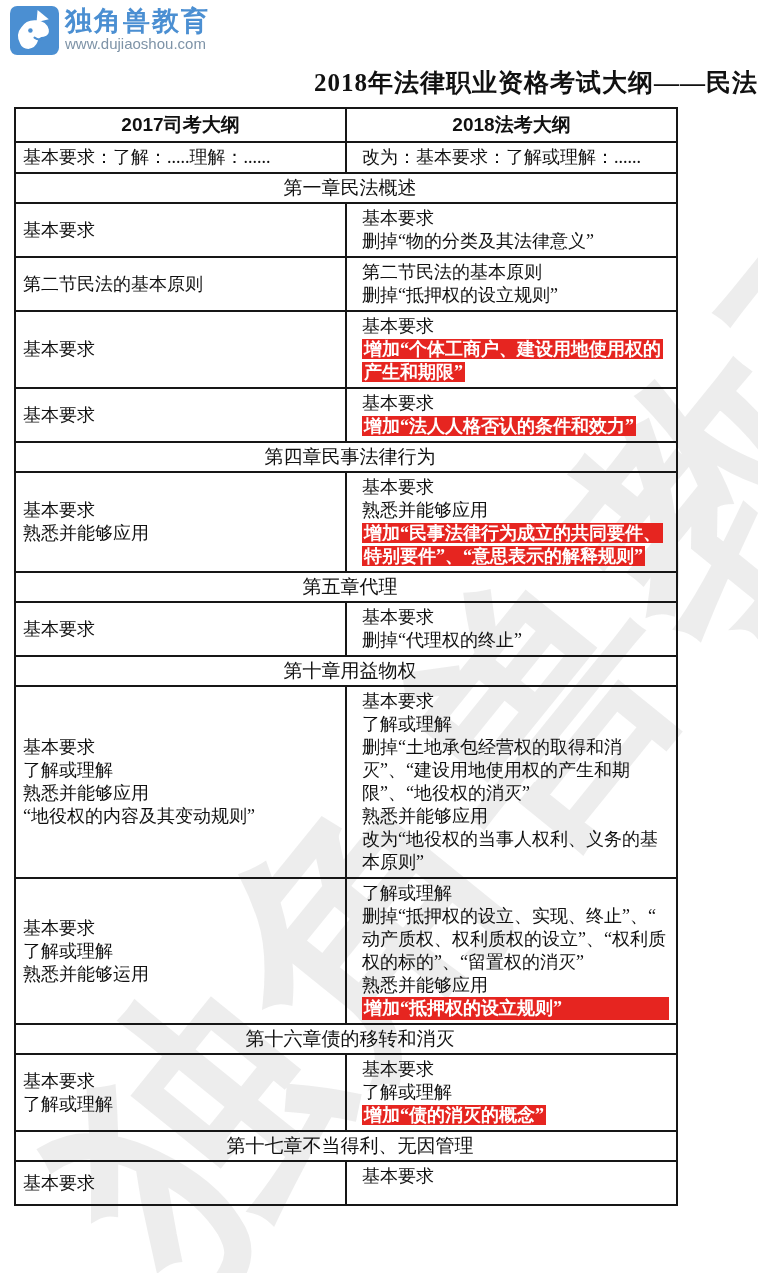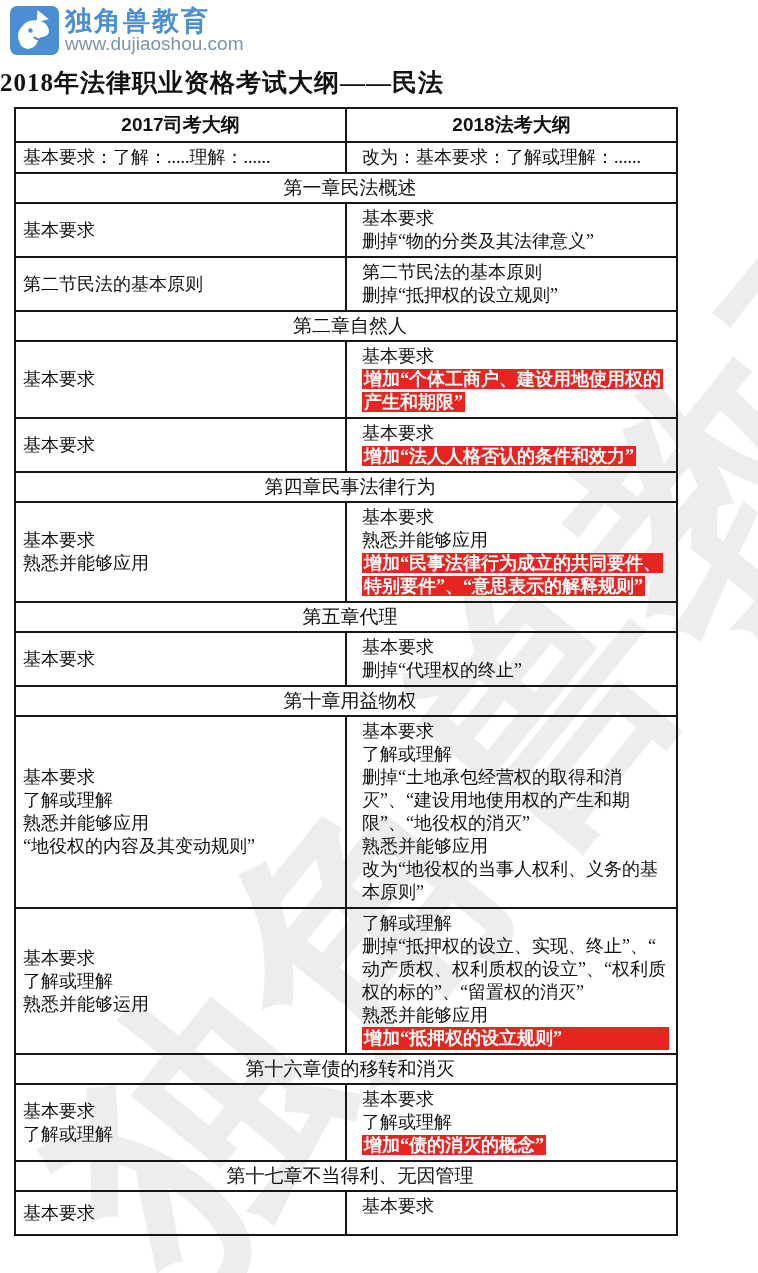--- a/index.html
+++ b/index.html
@@ -42,27 +42,27 @@
   .brand-name {
     font-family: "Liberation Sans", sans-serif;
     font-weight: bold;
     font-size: 27px;
     line-height: 28px;
     color: var(--brand-blue, #4b8fd2);
     letter-spacing: 2px;
   }
   .brand-url {
     font-family: "Liberation Sans", sans-serif;
-    font-size: 19px;
+    font-size: 15px;
     line-height: 18px;
     color: #7e93a7;
   }
   
   .doc-title {
-    text-align: left;
+    text-align: right;
     font-size: 25px;
     font-weight: bold;
     line-height: 30px;
     margin: 8px 0 9px 0;
     letter-spacing: 1px;
   }
   
   table.diff-table {
     width: 664px;
     margin-left: 14px;
@@ -162,23 +162,20 @@
         <tr>
           <td class="cell left">
             <div class="line"><span>第二节民法的基本原则</span></div>
           </td>
           <td class="cell right">
             <div class="line"><span>第二节民法的基本原则</span></div>
             <div class="line"><span>删掉“抵押权的设立规则”</span></div>
           </td>
         </tr>
         <tr>
-          <td colspan="2" class="section-cell">第二章自然人</td>
-        </tr>
-        <tr>
           <td class="cell left">
             <div class="line"><span>基本要求</span></div>
           </td>
           <td class="cell right">
             <div class="line"><span>基本要求</span></div>
             <div class="line"><span class="hl">增加“个体工商户、建设用地使用权的产生和期限”</span></div>
           </td>
         </tr>
         <tr>
           <td class="cell left">

